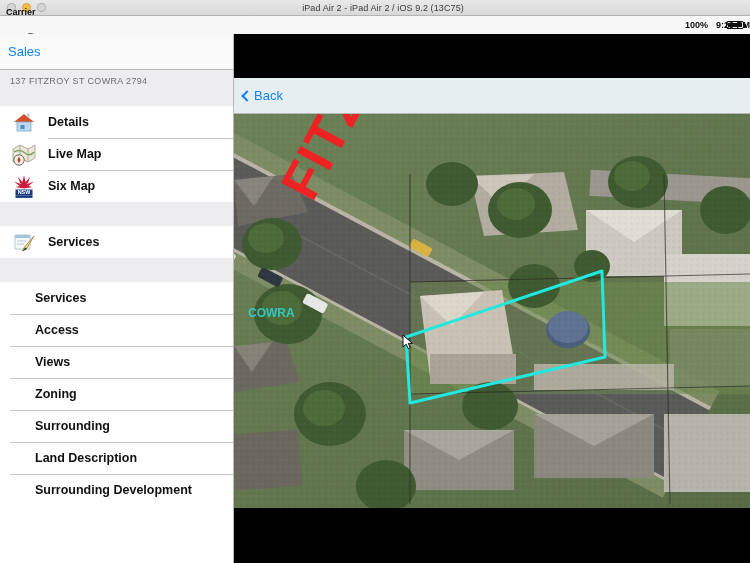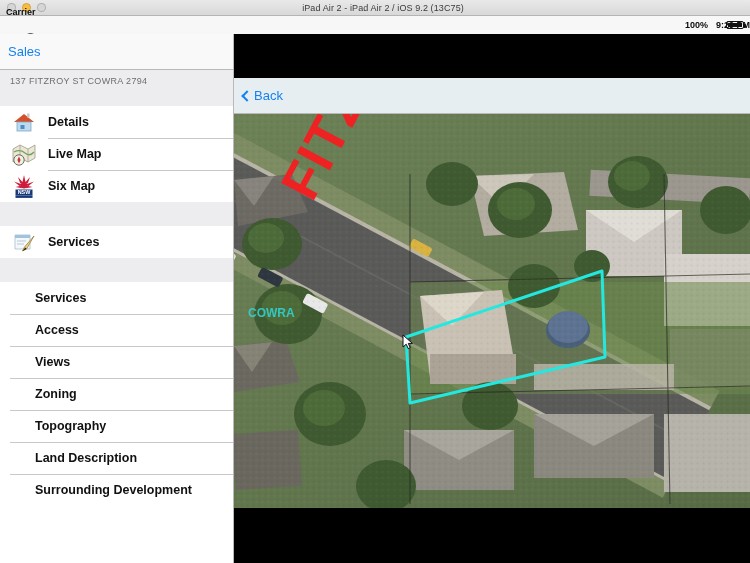--- a/index.html
+++ b/index.html
@@ -255,21 +255,21 @@
           <div class="row plain">
             <span class="row-label">Access</span>
           </div>
           <div class="row plain">
             <span class="row-label">Views</span>
           </div>
           <div class="row plain">
             <span class="row-label">Zoning</span>
           </div>
           <div class="row plain">
-            <span class="row-label">Topography</span>
+            <span class="row-label">Surrounding</span>
           </div>
           <div class="row plain">
             <span class="row-label">Land Description</span>
           </div>
           <div class="row plain">
             <span class="row-label">Surrounding Development</span>
           </div>
         </div>
 
       </div>

